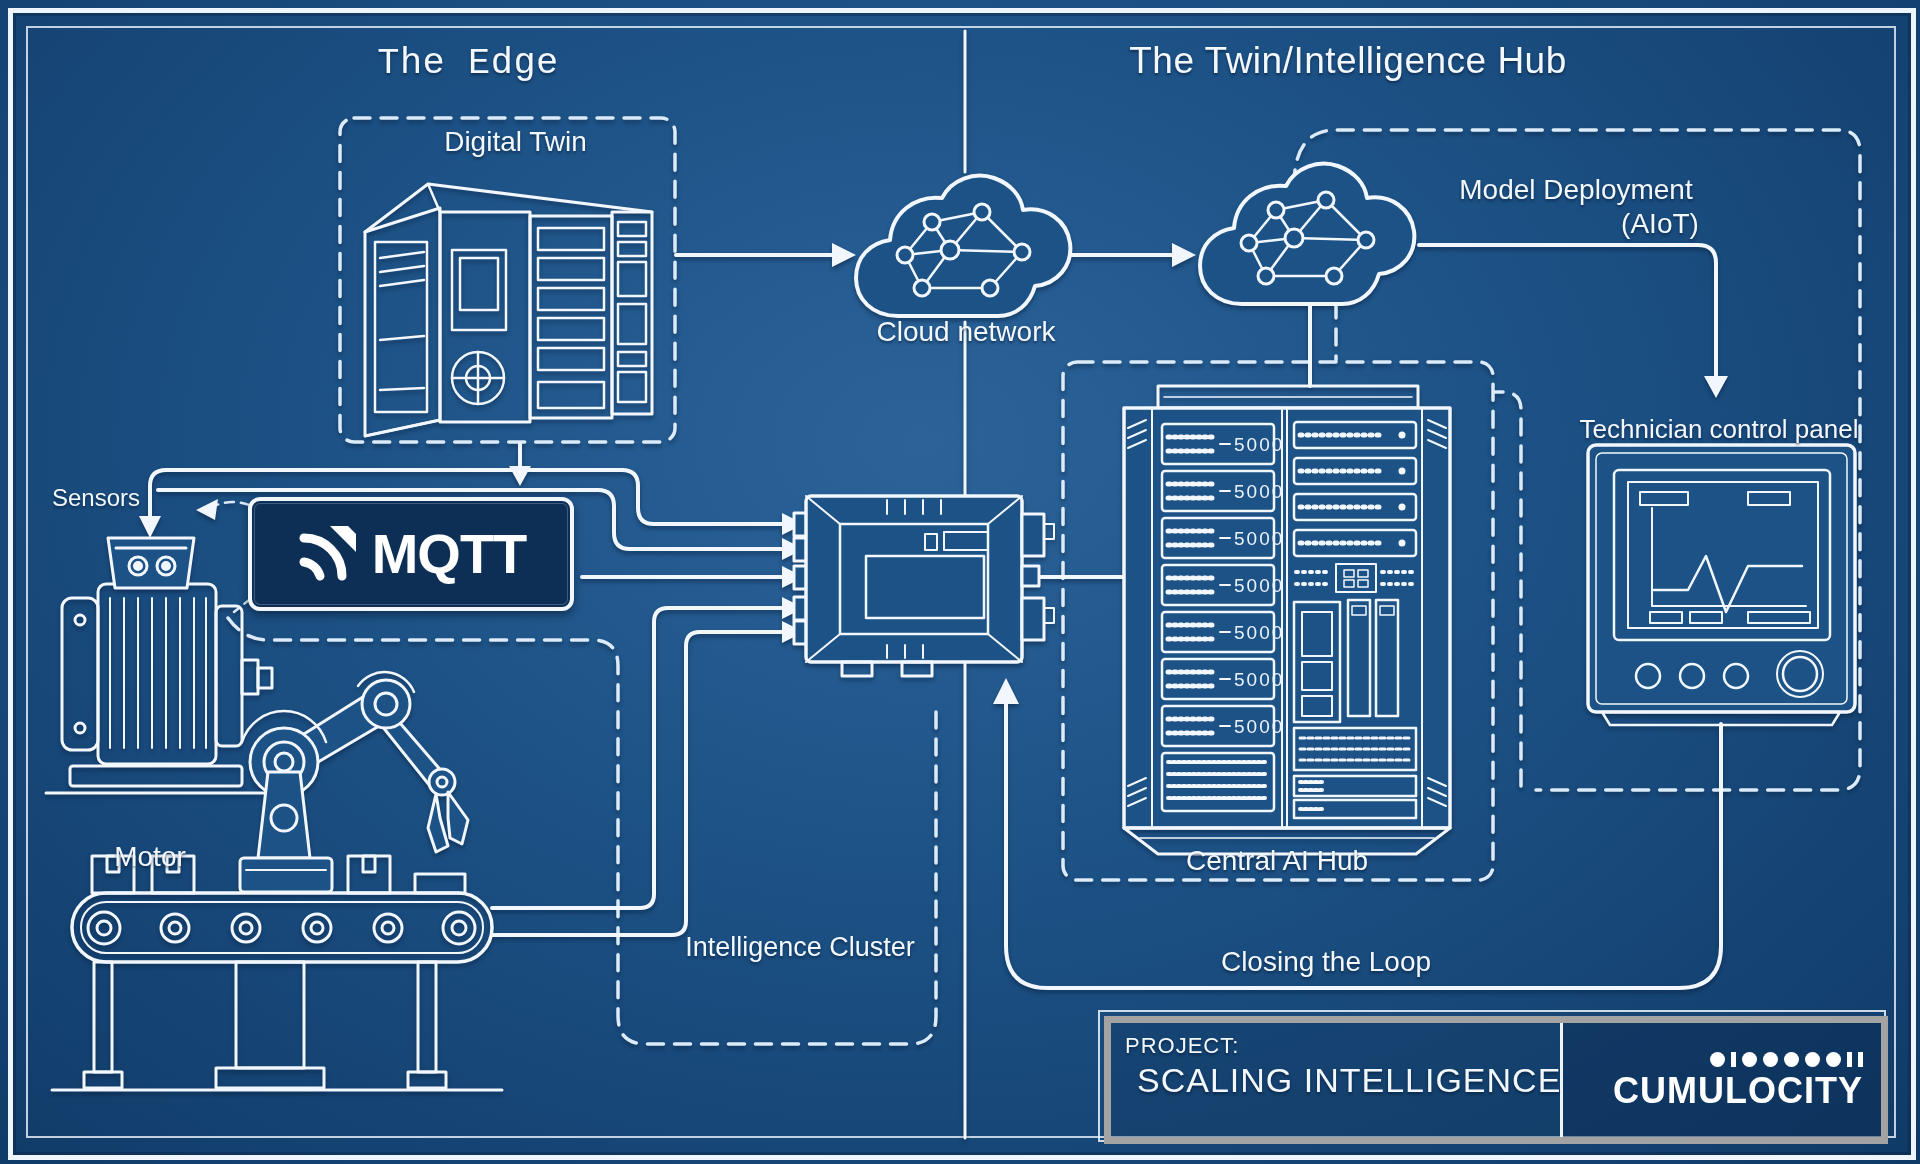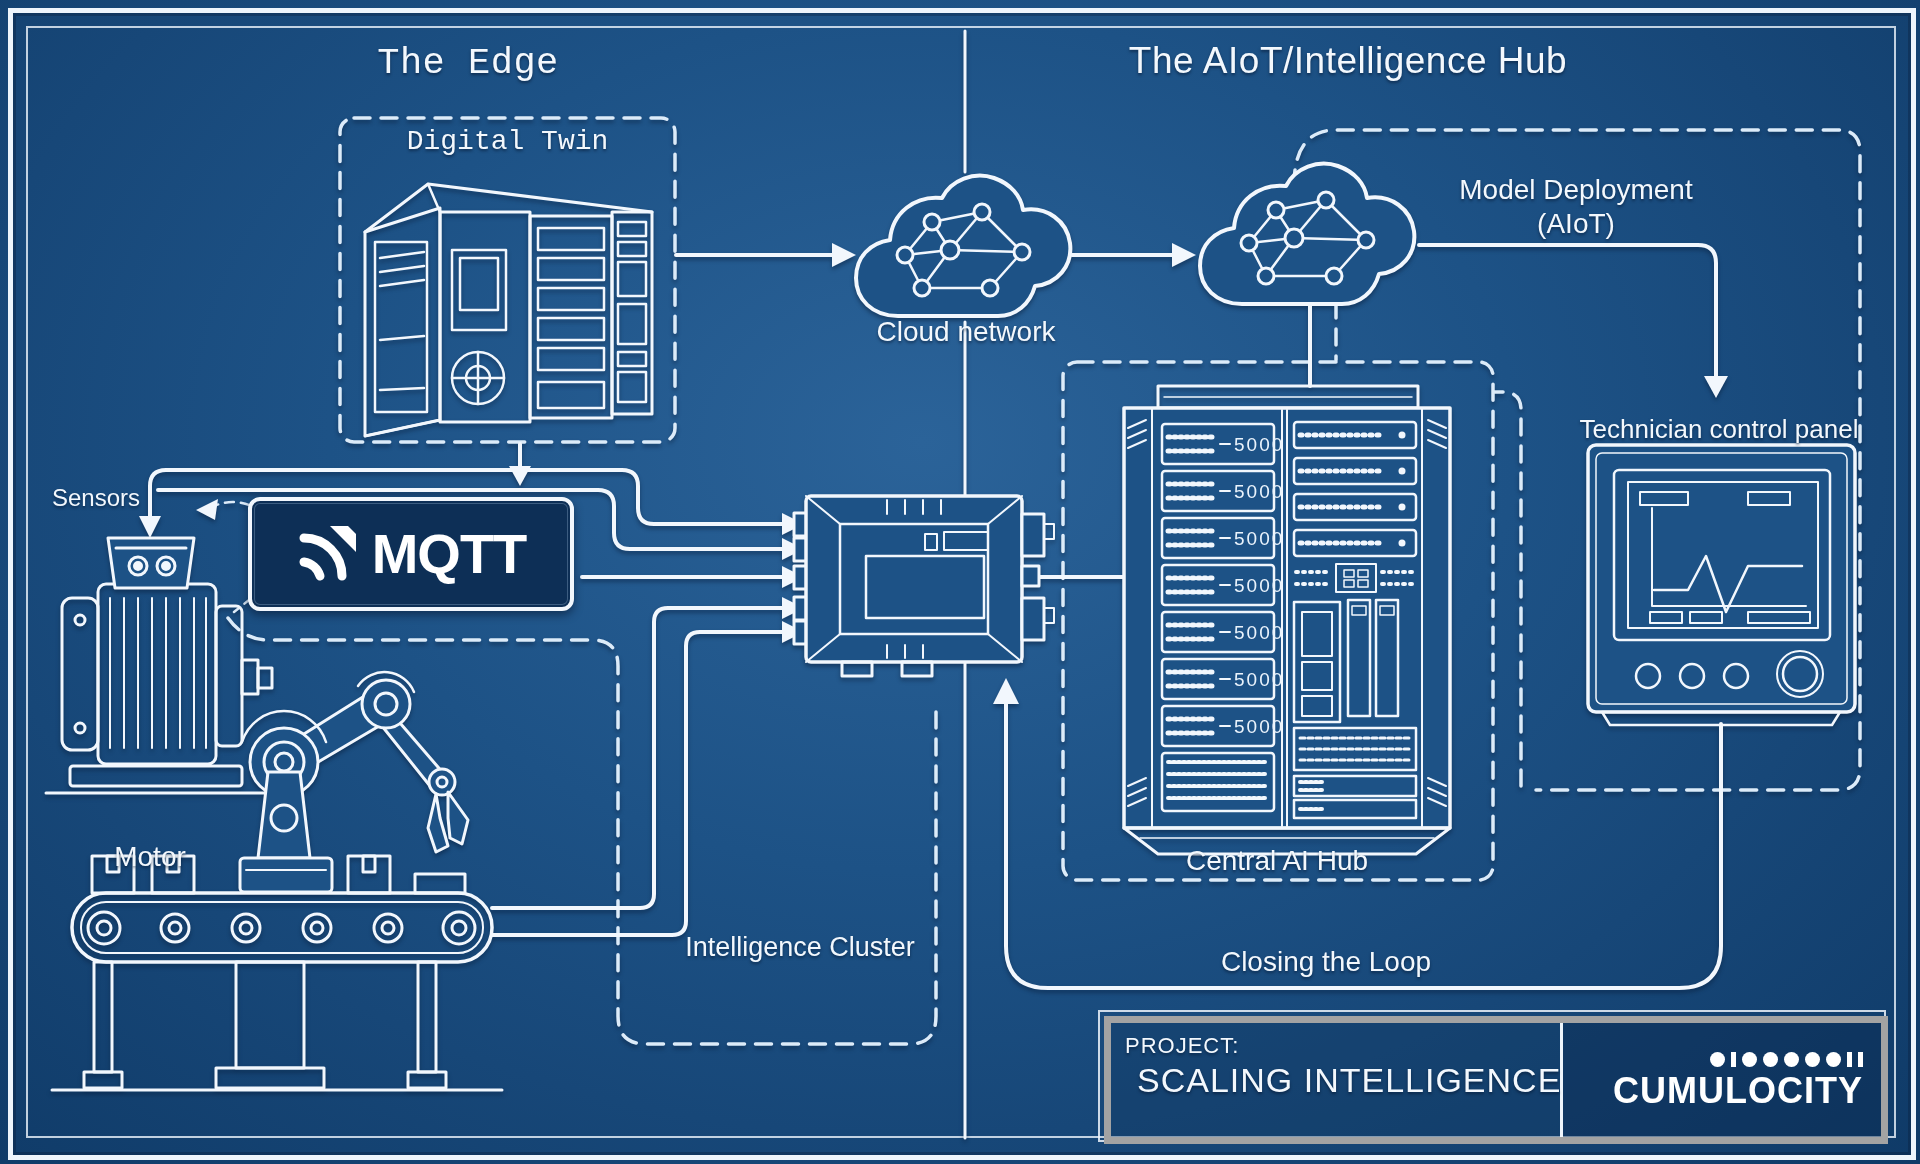--- a/index.html
+++ b/index.html
@@ -406,28 +406,28 @@
       <circle cx="1692" cy="676" r="12" stroke-width="2.5"></circle>
       <circle cx="1736" cy="676" r="12" stroke-width="2.5"></circle>
       <circle cx="1800" cy="674" r="17" stroke-width="2.5"></circle>
       <circle cx="1800" cy="674" r="23" stroke-width="2"></circle>
       <polygon points="1602,712 1840,712 1832,725 1610,725" stroke-width="2.5"></polygon>
     </g>
   </g>
 </svg>
 
 <div class="abs label title-text center" style="left:318px;top:42px;width:300px;font-family:Liberation Mono, monospace;">The Edge</div>
-<div class="abs label title-text center" style="left:1048px;top:40px;width:600px;">The AIoT/Intelligence Hub</div>
-
-<div class="abs label med-label center" style="left:380px;top:126px;width:255px;font-family:Liberation Mono, monospace;">Digital Twin</div>
+<div class="abs label title-text center" style="left:1048px;top:40px;width:600px;">The Twin/Intelligence Hub</div>
+
+<div class="abs label med-label center" style="left:388px;top:126px;width:255px;">Digital Twin</div>
 
 <div class="abs label med-label center" style="left:836px;top:316px;width:260px;">Cloud network</div>
 
 <div class="abs label med-label center" style="left:1426px;top:174px;width:300px;">Model Deployment</div>
-<div class="abs label med-label center" style="left:1426px;top:208px;width:300px;">(AIoT)</div>
+<div class="abs label med-label center" style="left:1510px;top:208px;width:300px;">(AIoT)</div>
 
 <div class="abs label small-label center" style="left:1569px;top:414px;width:300px;">Technician control panel</div>
 
 <div class="abs label" style="left:52px;top:484px;font-size:24px;">Sensors</div>
 <div class="abs label med-label center" style="left:60px;top:812px;width:180px;margin-top:29px;">Motor</div>
 
 <div class="abs" id="mqtt-box">
   <svg width="64" height="64" viewBox="0 0 64 64">
     <g stroke="#ffffff" fill="none" stroke-width="9" stroke-linecap="round">
       <path d="M 8 48 A 20 20 0 0 1 24 62" transform="translate(0,-8)"></path>

